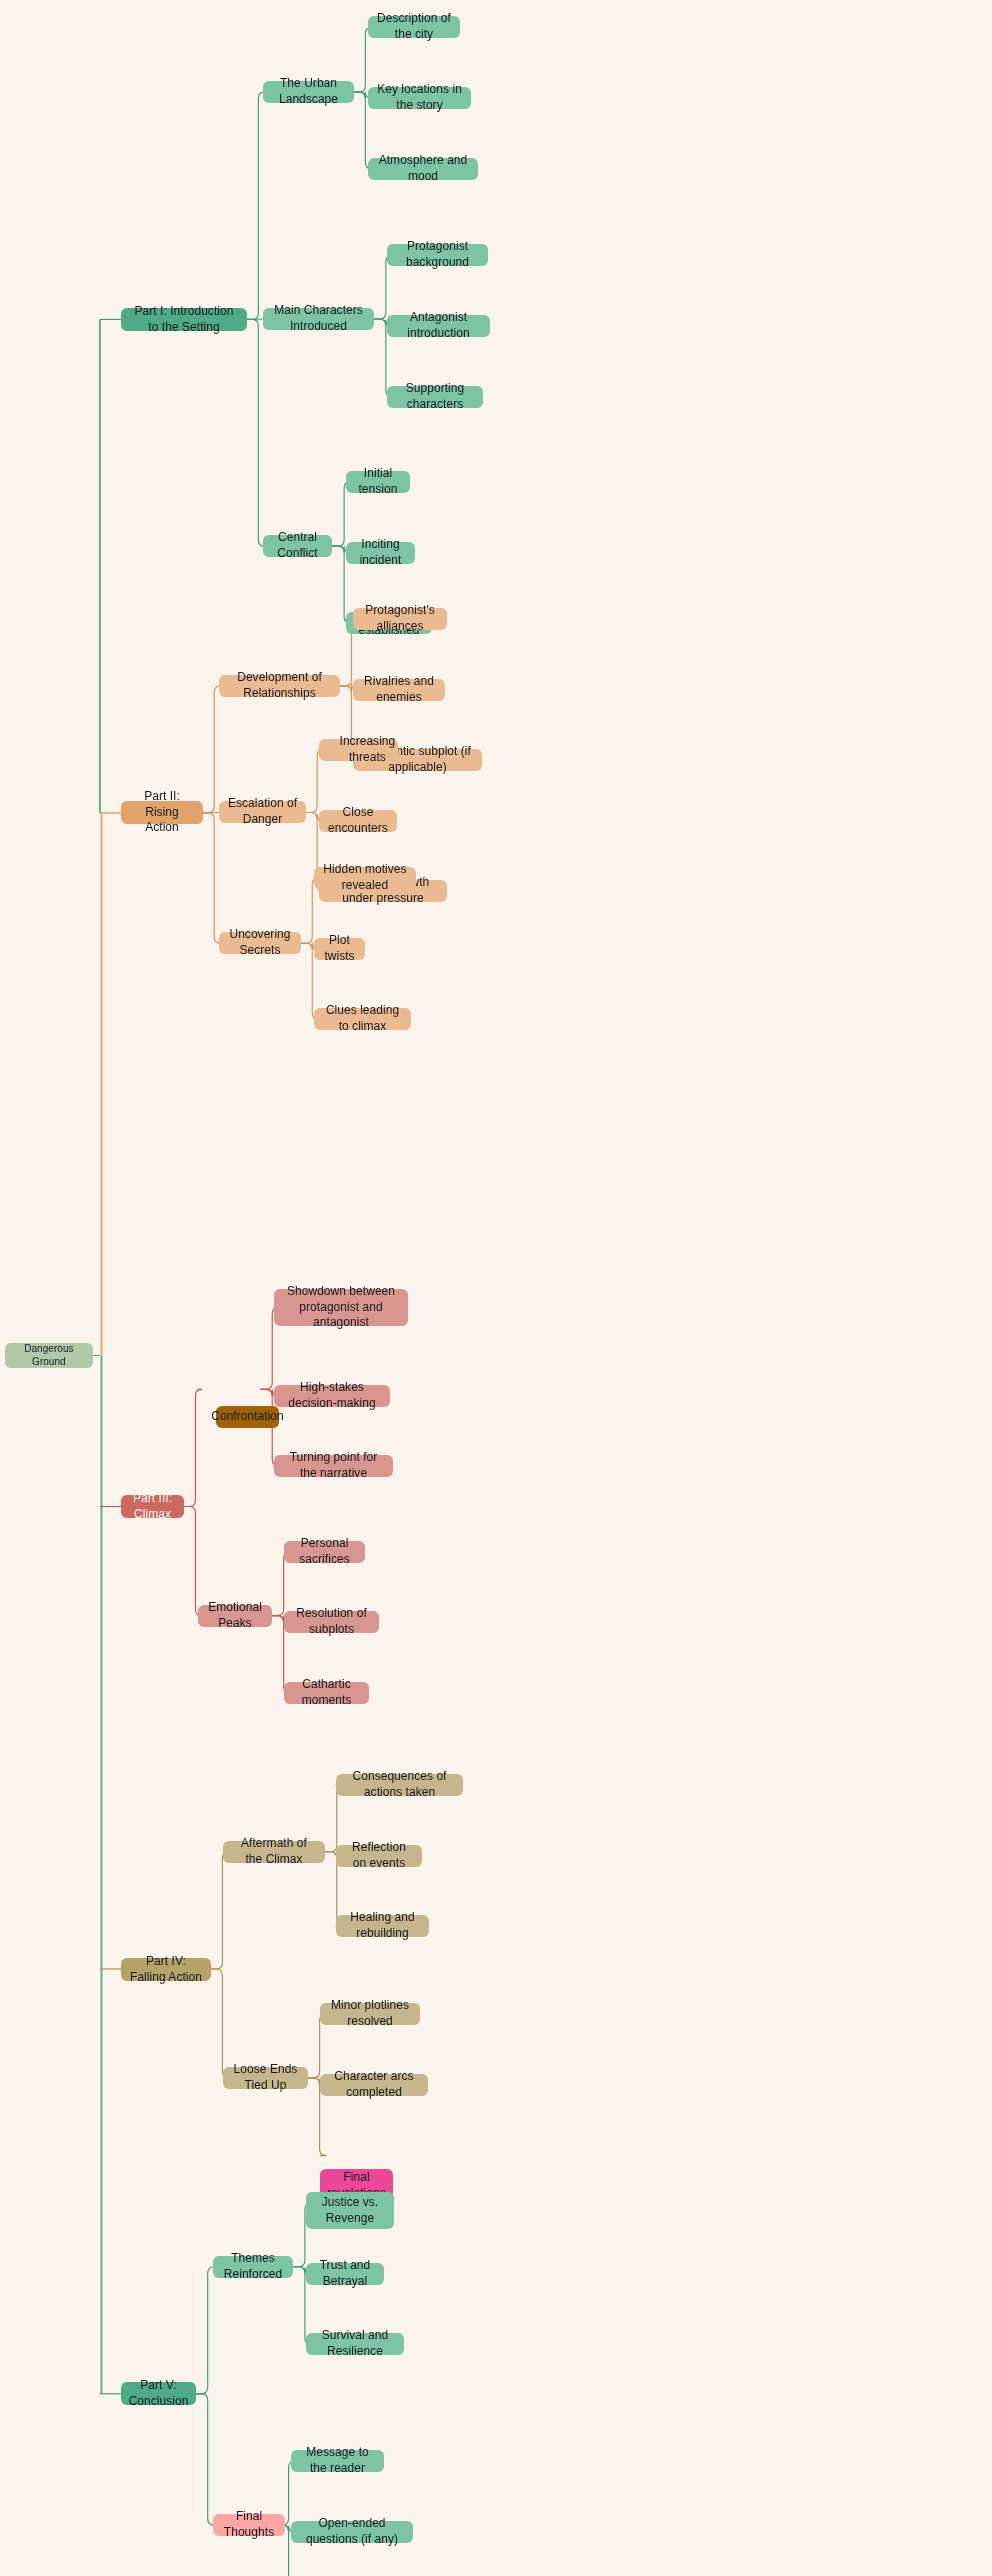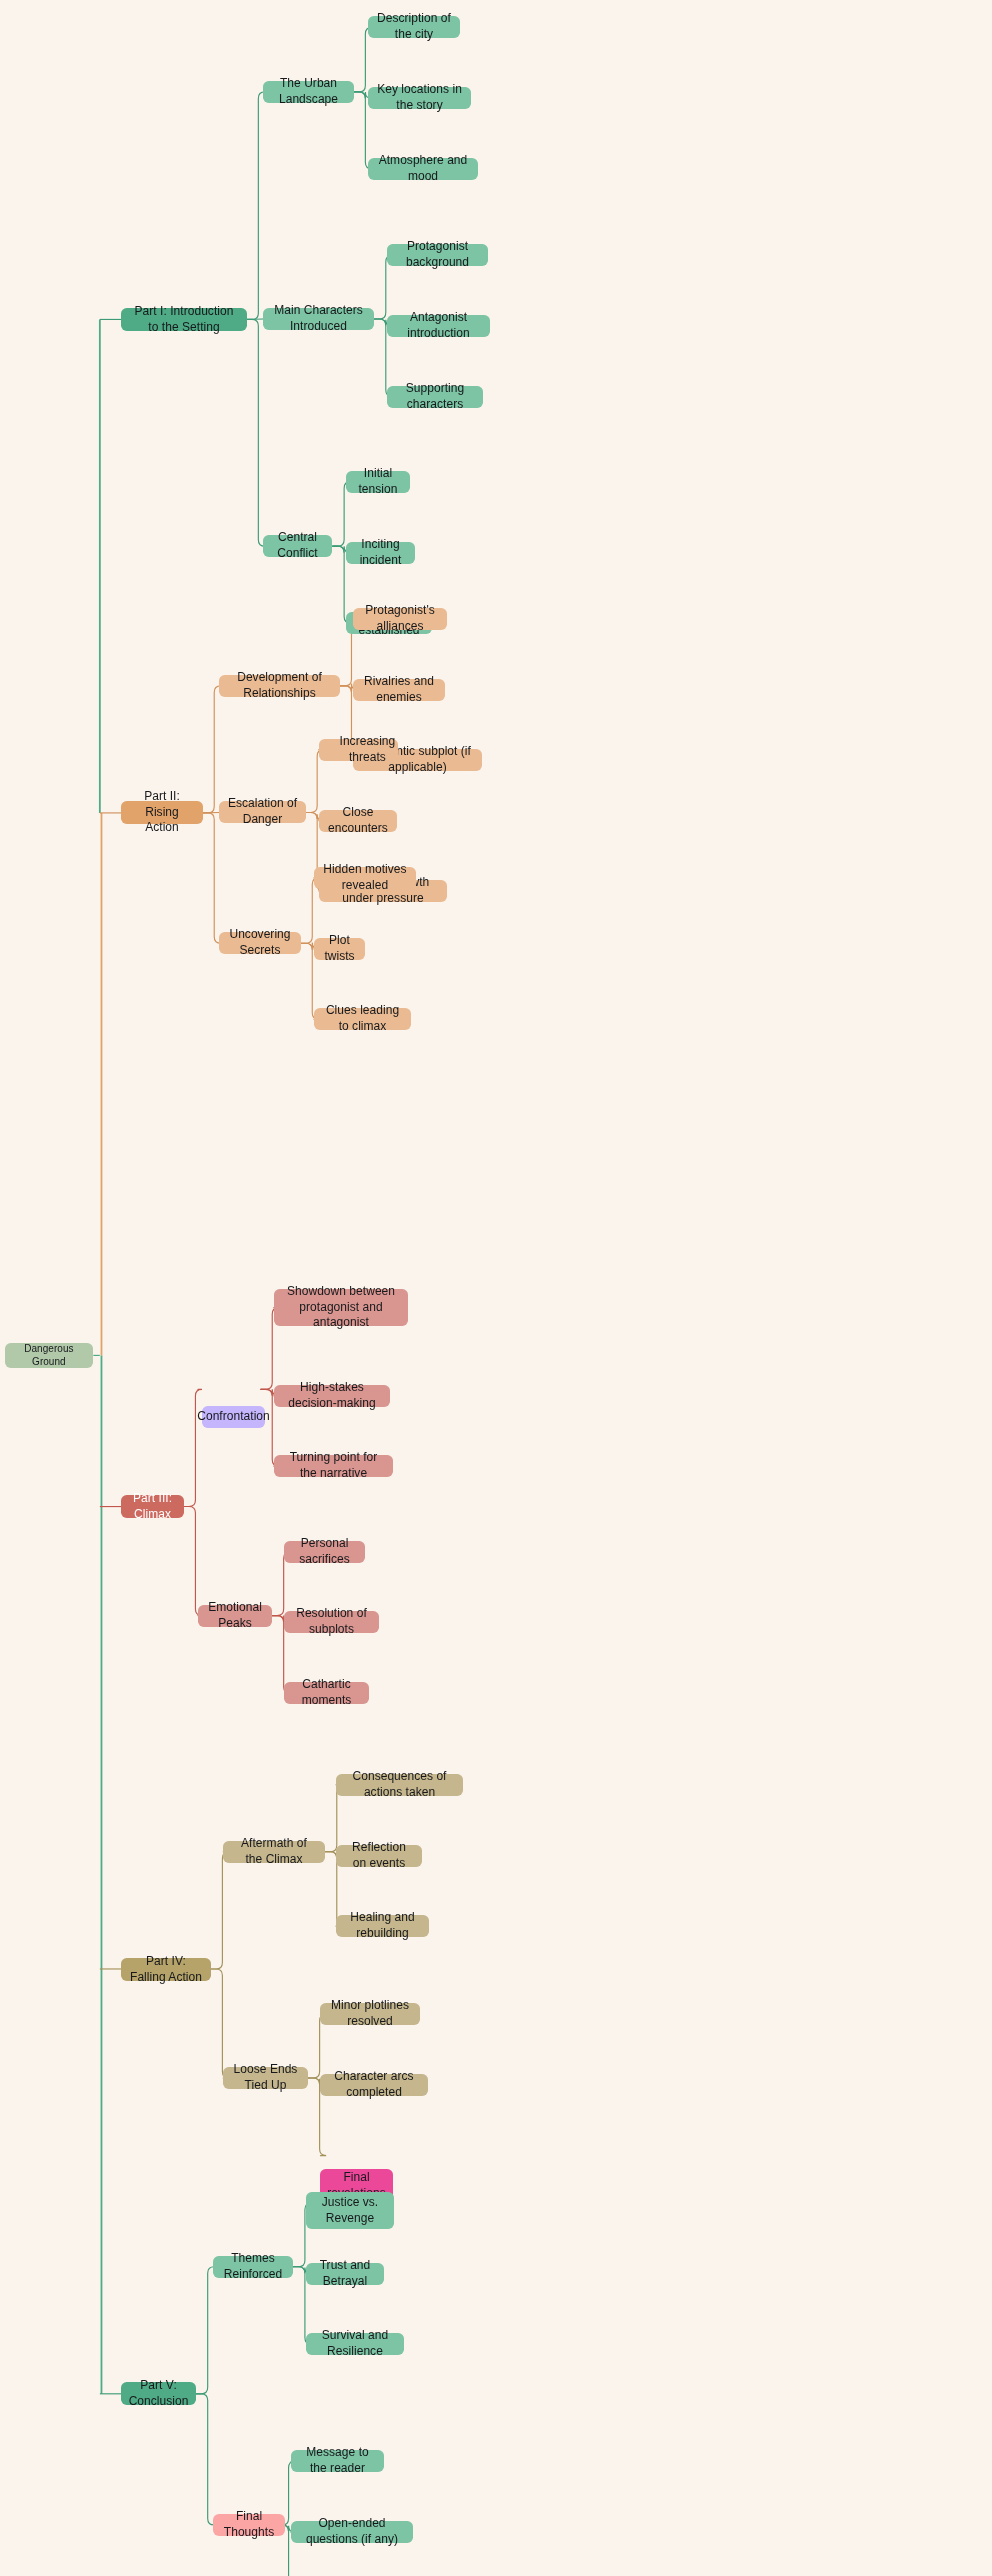--- a/index.html
+++ b/index.html
@@ -129,21 +129,21 @@
     <div class="node" style="left: 353px; top: 749px; width: 129px; height: 22px; background: rgb(234, 187, 147);">Romantic subplot (if applicable)</div>
     <div class="node" style="left: 219px; top: 801px; width: 87px; height: 22px; background: rgb(234, 187, 147);">Escalation of Danger</div>
     <div class="node" style="left: 319px; top: 739px; width: 79px; height: 22px; background: rgb(234, 187, 147); padding-left: 26px;">Increasing threats</div>
     <div class="node" style="left: 319px; top: 810px; width: 78px; height: 22px; background: rgb(234, 187, 147);">Close encounters</div>
     <div class="node" style="left: 319px; top: 880px; width: 128px; height: 22px; background: rgb(234, 187, 147);">Character growth under pressure</div>
     <div class="node" style="left: 219px; top: 932px; width: 82px; height: 22px; background: rgb(234, 187, 147);">Uncovering Secrets</div>
     <div class="node" style="left: 314px; top: 867px; width: 102px; height: 22px; background: rgb(234, 187, 147);">Hidden motives revealed</div>
     <div class="node" style="left: 314px; top: 938px; width: 51px; height: 22px; background: rgb(234, 187, 147);">Plot twists</div>
     <div class="node" style="left: 314px; top: 1008px; width: 97px; height: 22px; background: rgb(234, 187, 147);">Clues leading to climax</div>
     <div class="node white-text" style="left: 121px; top: 1495px; width: 63px; height: 23px; background: rgb(205, 106, 96);">Part III: Climax</div>
-    <div class="node" style="left: 202px; top: 1378px; width: 63px; height: 22px; background: #c4b5fd; margin-top: 28px;">Confrontation</div>
+    <div class="node" style="left: 216px; top: 1378px; width: 63px; height: 22px; background: #a16207; margin-top: 28px;">Confrontation</div>
     <div class="node" style="left: 274px; top: 1289px; width: 134px; height: 37px; background: rgb(217, 150, 144);">Showdown between protagonist and antagonist</div>
     <div class="node" style="left: 274px; top: 1385px; width: 116px; height: 22px; background: rgb(217, 150, 144);">High-stakes decision-making</div>
     <div class="node" style="left: 274px; top: 1455px; width: 119px; height: 22px; background: rgb(217, 150, 144);">Turning point for the narrative</div>
     <div class="node" style="left: 198px; top: 1605px; width: 74px; height: 22px; background: rgb(217, 150, 144);">Emotional Peaks</div>
     <div class="node" style="left: 284px; top: 1541px; width: 81px; height: 22px; background: rgb(217, 150, 144);">Personal sacrifices</div>
     <div class="node" style="left: 284px; top: 1611px; width: 95px; height: 22px; background: rgb(217, 150, 144);">Resolution of subplots</div>
     <div class="node" style="left: 284px; top: 1682px; width: 85px; height: 22px; background: rgb(217, 150, 144);">Cathartic moments</div>
     <div class="node" style="left: 121px; top: 1958px; width: 90px; height: 23px; background: rgb(181, 163, 105);">Part IV: Falling Action</div>
     <div class="node" style="left: 223px; top: 1841px; width: 102px; height: 22px; background: rgb(197, 182, 142);">Aftermath of the Climax</div>
     <div class="node" style="left: 336px; top: 1774px; width: 127px; height: 22px; background: rgb(197, 182, 142);">Consequences of actions taken</div>

